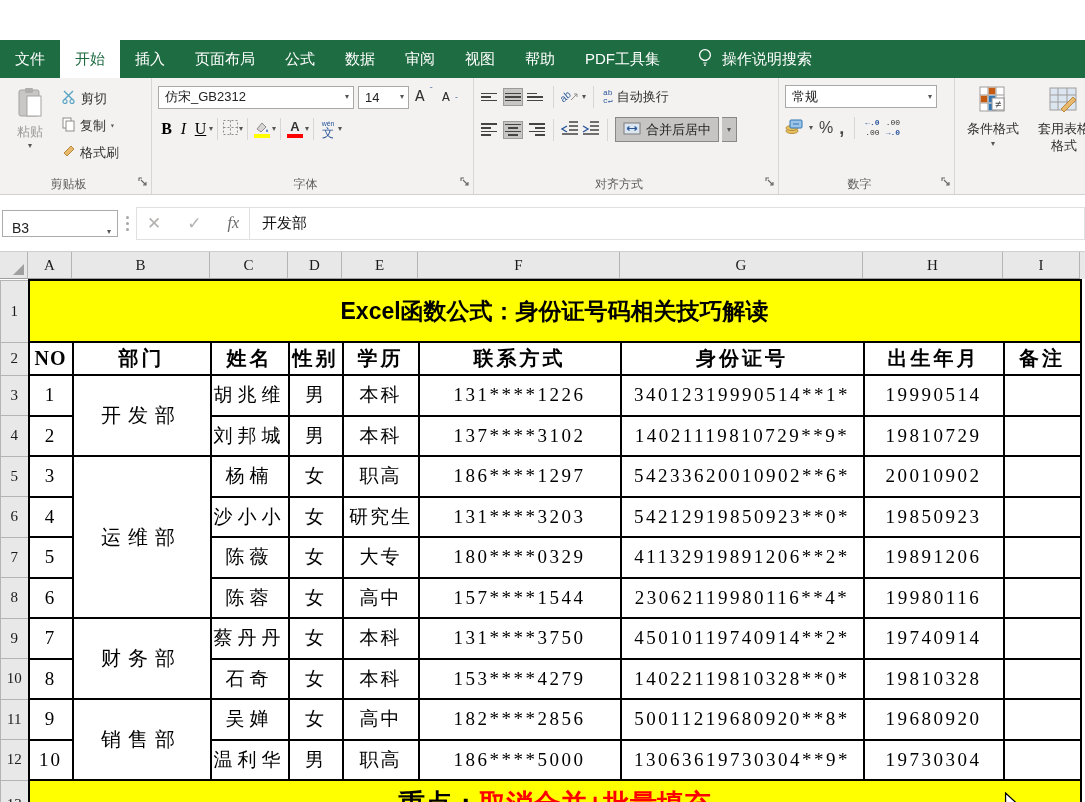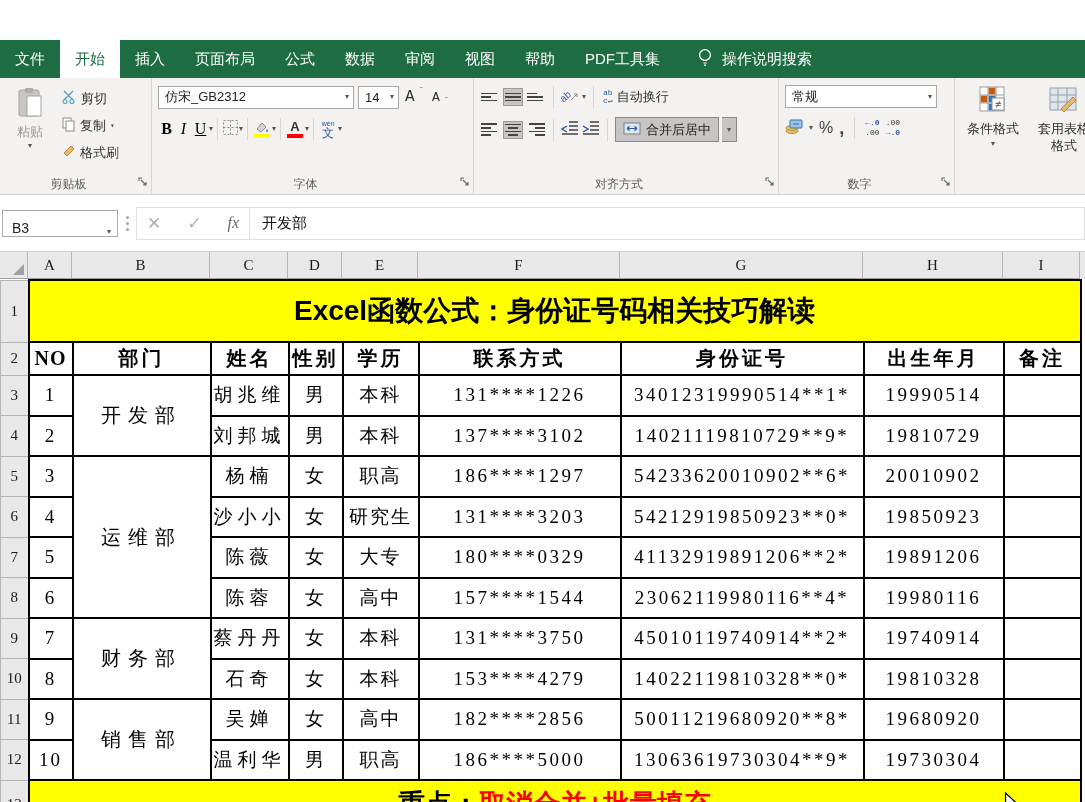--- a/index.html
+++ b/index.html
@@ -74,21 +74,21 @@
 
   table.grid { border-collapse:collapse; table-layout:fixed; width:1080px; }
   td.rh { background:#e8e8e8; border:1px solid #b4b4b4; text-align:center; font-family:"Liberation Serif","DejaVu Serif",serif; font-size:15px; color:#1a1a1a; }
   td.c { border:2px solid #000; background:#fff; text-align:center; vertical-align:middle;
          font-family:"Liberation Serif","DejaVu Serif",serif; font-size:19px; color:#000; letter-spacing:2px; overflow:hidden; white-space:nowrap; }
   tr.r-title  { height:62px; }
   tr.r-chead  { height:33px; }
   tr.r-data   { height:40.5px; }
   tr.r-footer { height:48px; }
   td.t-title { background:#ffff00; border:2px solid #000; text-align:center; vertical-align:middle;
-               font-family:"Liberation Sans","DejaVu Sans",sans-serif; font-weight:bold; font-size:28px; color:#000; }
+               font-family:"Liberation Sans","DejaVu Sans",sans-serif; font-weight:bold; font-size:23px; color:#000; }
   td.h { font-weight:bold; font-size:20px; letter-spacing:3px; }
   td.d-dept { letter-spacing:7px; font-size:20px; }
   td.d-name { letter-spacing:5px; }
   td.d-digits { letter-spacing:2.5px; }
   td.t-footer { background:#ffff00; border:2px solid #000; text-align:center; vertical-align:middle;
                 font-family:"Liberation Sans","DejaVu Sans",sans-serif; font-weight:bold; font-size:27px; }
   td.t-footer .red { color:#ff0000;margin-top:14px; }
   .below { display:flex; }
   .below .rh-sliver { width:28px; height:14px; background:#e8e8e8; border-right:1px solid #b4b4b4; }
 
@@ -165,21 +165,21 @@
             <path d="M1 4 V1 H4 M3 3 L8 8 M8 5 V8 H5" stroke="#666" fill="none" stroke-width="1.1"></path>
           </svg></span>
     </div>
 
     <div class="group g-font">
       <div class="rrow" style="gap:4px;">
         <div class="combo" style="width:196px;">
           <span>仿宋_GB2312</span>
             <span class="caret">▾</span>
         </div>
-        <div class="combo" style="width:41px;justify-content:space-between;">
+        <div class="combo" style="width:51px;justify-content:space-between;">
           <span>14</span>
             <span class="caret">▾</span>
         </div>
         <div class="rbtn" style="font-size:16px;">A<span style="font-size:9px;color:#2b579a;position:relative;top:-6px;">ˆ</span></div>
         <div class="rbtn" style="font-size:13px;">A<span style="font-size:9px;color:#2b579a;position:relative;top:4px;">ˇ</span></div>
       </div>
       <div class="rrow" style="margin-top:9px;">
         <span class="biu" style="font-weight:bold;">B</span>
         <span class="biu" style="font-style:italic;">I</span>
         <span class="biu" style="text-decoration:underline;">U</span>

